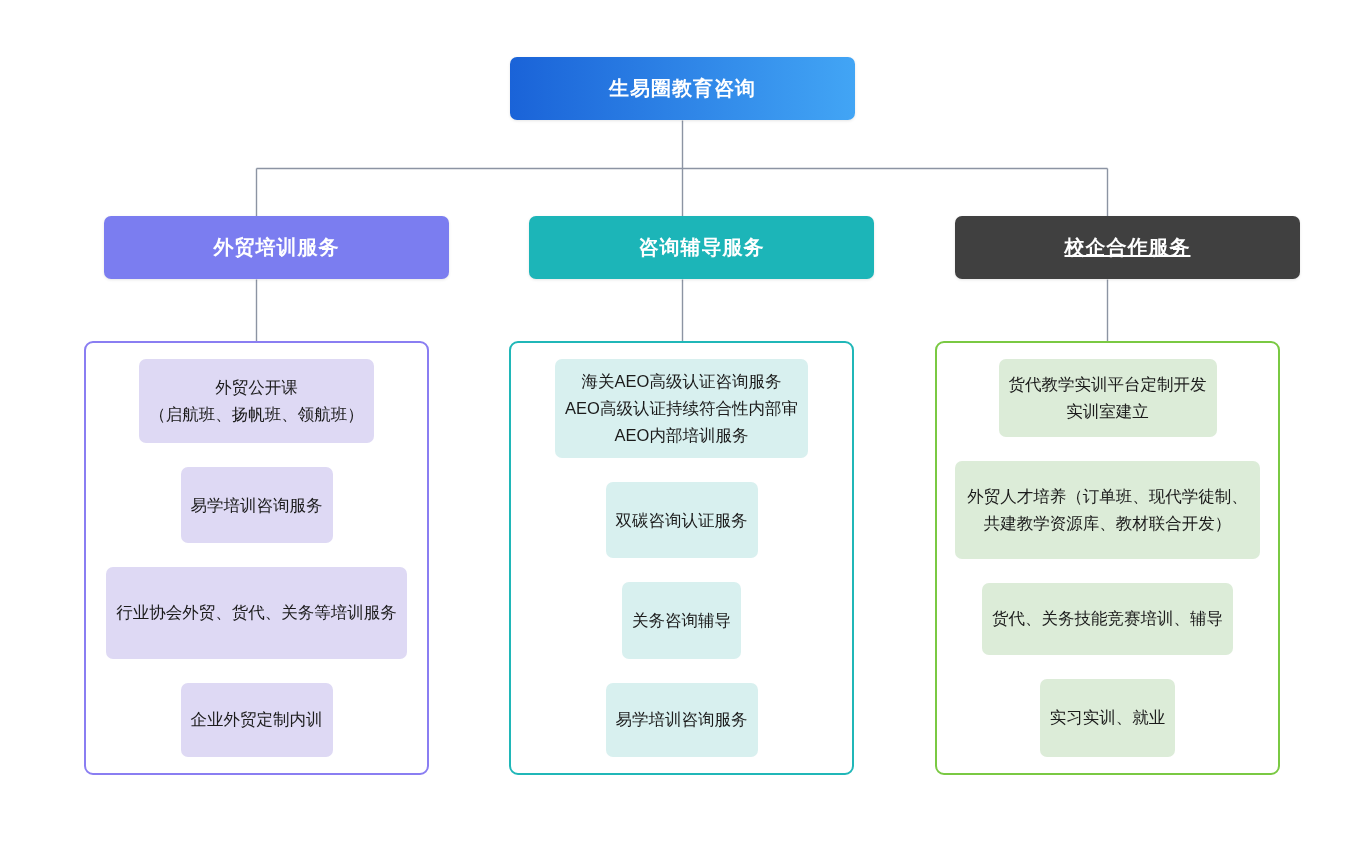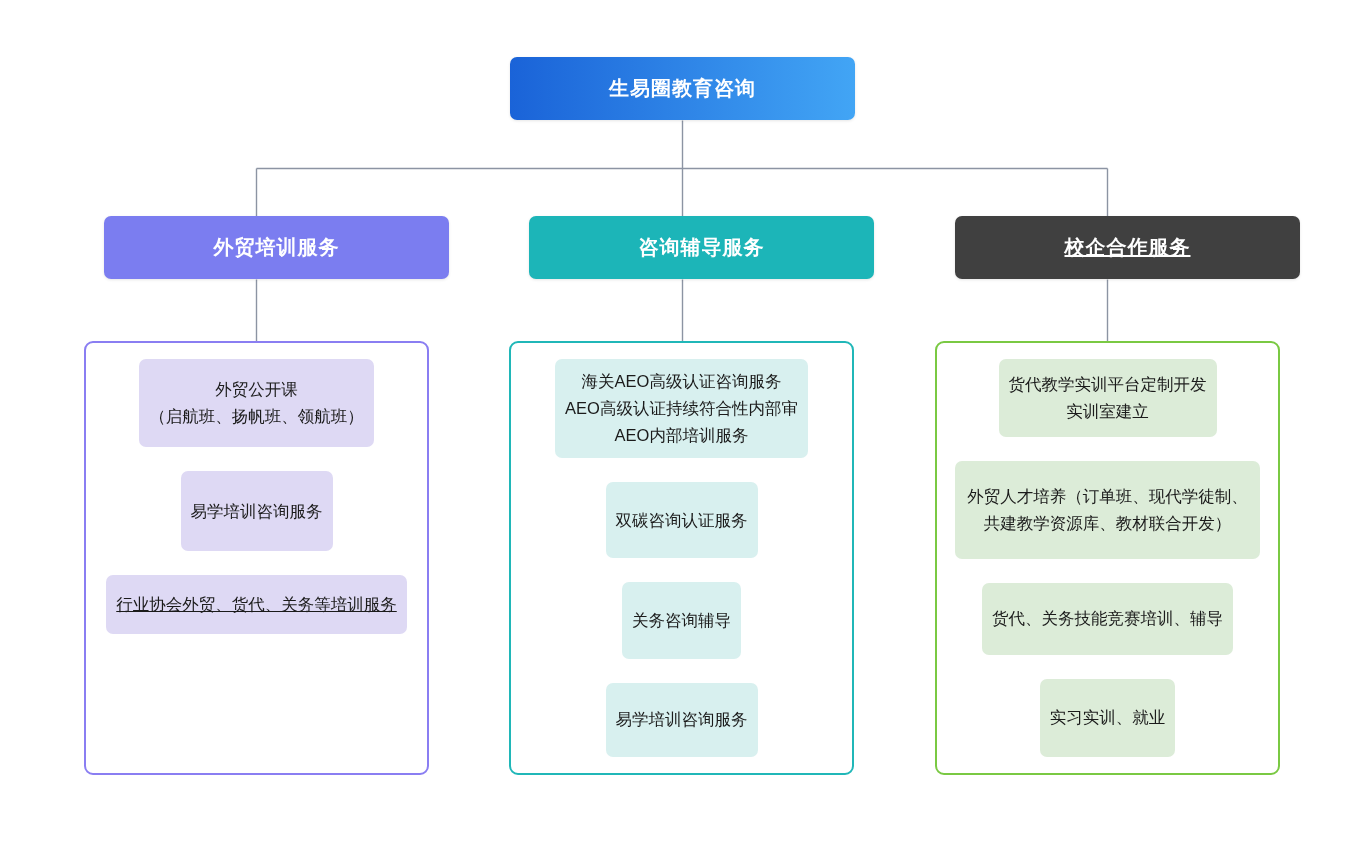--- a/index.html
+++ b/index.html
@@ -106,21 +106,21 @@
     margin-bottom: 24px;
   }
   .leaf:last-child { margin-bottom: 0; }
 
   
   .branch-1 .branch-header { background: #7b7df0; }
   .branch-1 .branch-body  { border-color: #8a7ef2; }
   .branch-1 .leaf         { background: #ded9f4; }
   .branch-1 .leaf-0 { height: 88px; }
   .branch-1 .leaf-1 { height: 80px; }
-  .branch-1 .leaf-2 { height: 59px; text-decoration: underline; }
+  .branch-1 .leaf-2 { height: 96px; }
   .branch-1 .leaf-3 { height: 78px; }
 
   
   .branch-2 .branch-header { background: #1cb5b8; }
   .branch-2 .branch-body  { border-color: #20b7b8; }
   .branch-2 .leaf         { background: #d8f0ef; }
   .branch-2 .leaf-0 { height: 104px; }
   .branch-2 .leaf-1 { height: 80px; }
   .branch-2 .leaf-2 { height: 80px; }
   .branch-2 .leaf-3 { height: 78px; }
@@ -160,20 +160,21 @@
 
   <div class="branch branch-1">
     <div class="branch-header">
       <span>外贸培训服务</span>
     </div>
     <div class="branch-body">
       <div class="leaf leaf-0">外贸公开课
 （启航班、扬帆班、领航班）</div>
       <div class="leaf leaf-1">易学培训咨询服务</div>
       <div class="leaf leaf-2">行业协会外贸、货代、关务等培训服务</div>
+      <div class="leaf leaf-3">企业外贸定制内训</div>
     </div>
   </div>
 
   <div class="branch branch-2">
     <div class="branch-header">
       <span>咨询辅导服务</span>
     </div>
     <div class="branch-body">
       <div class="leaf leaf-0">海关AEO高级认证咨询服务
 AEO高级认证持续符合性内部审

